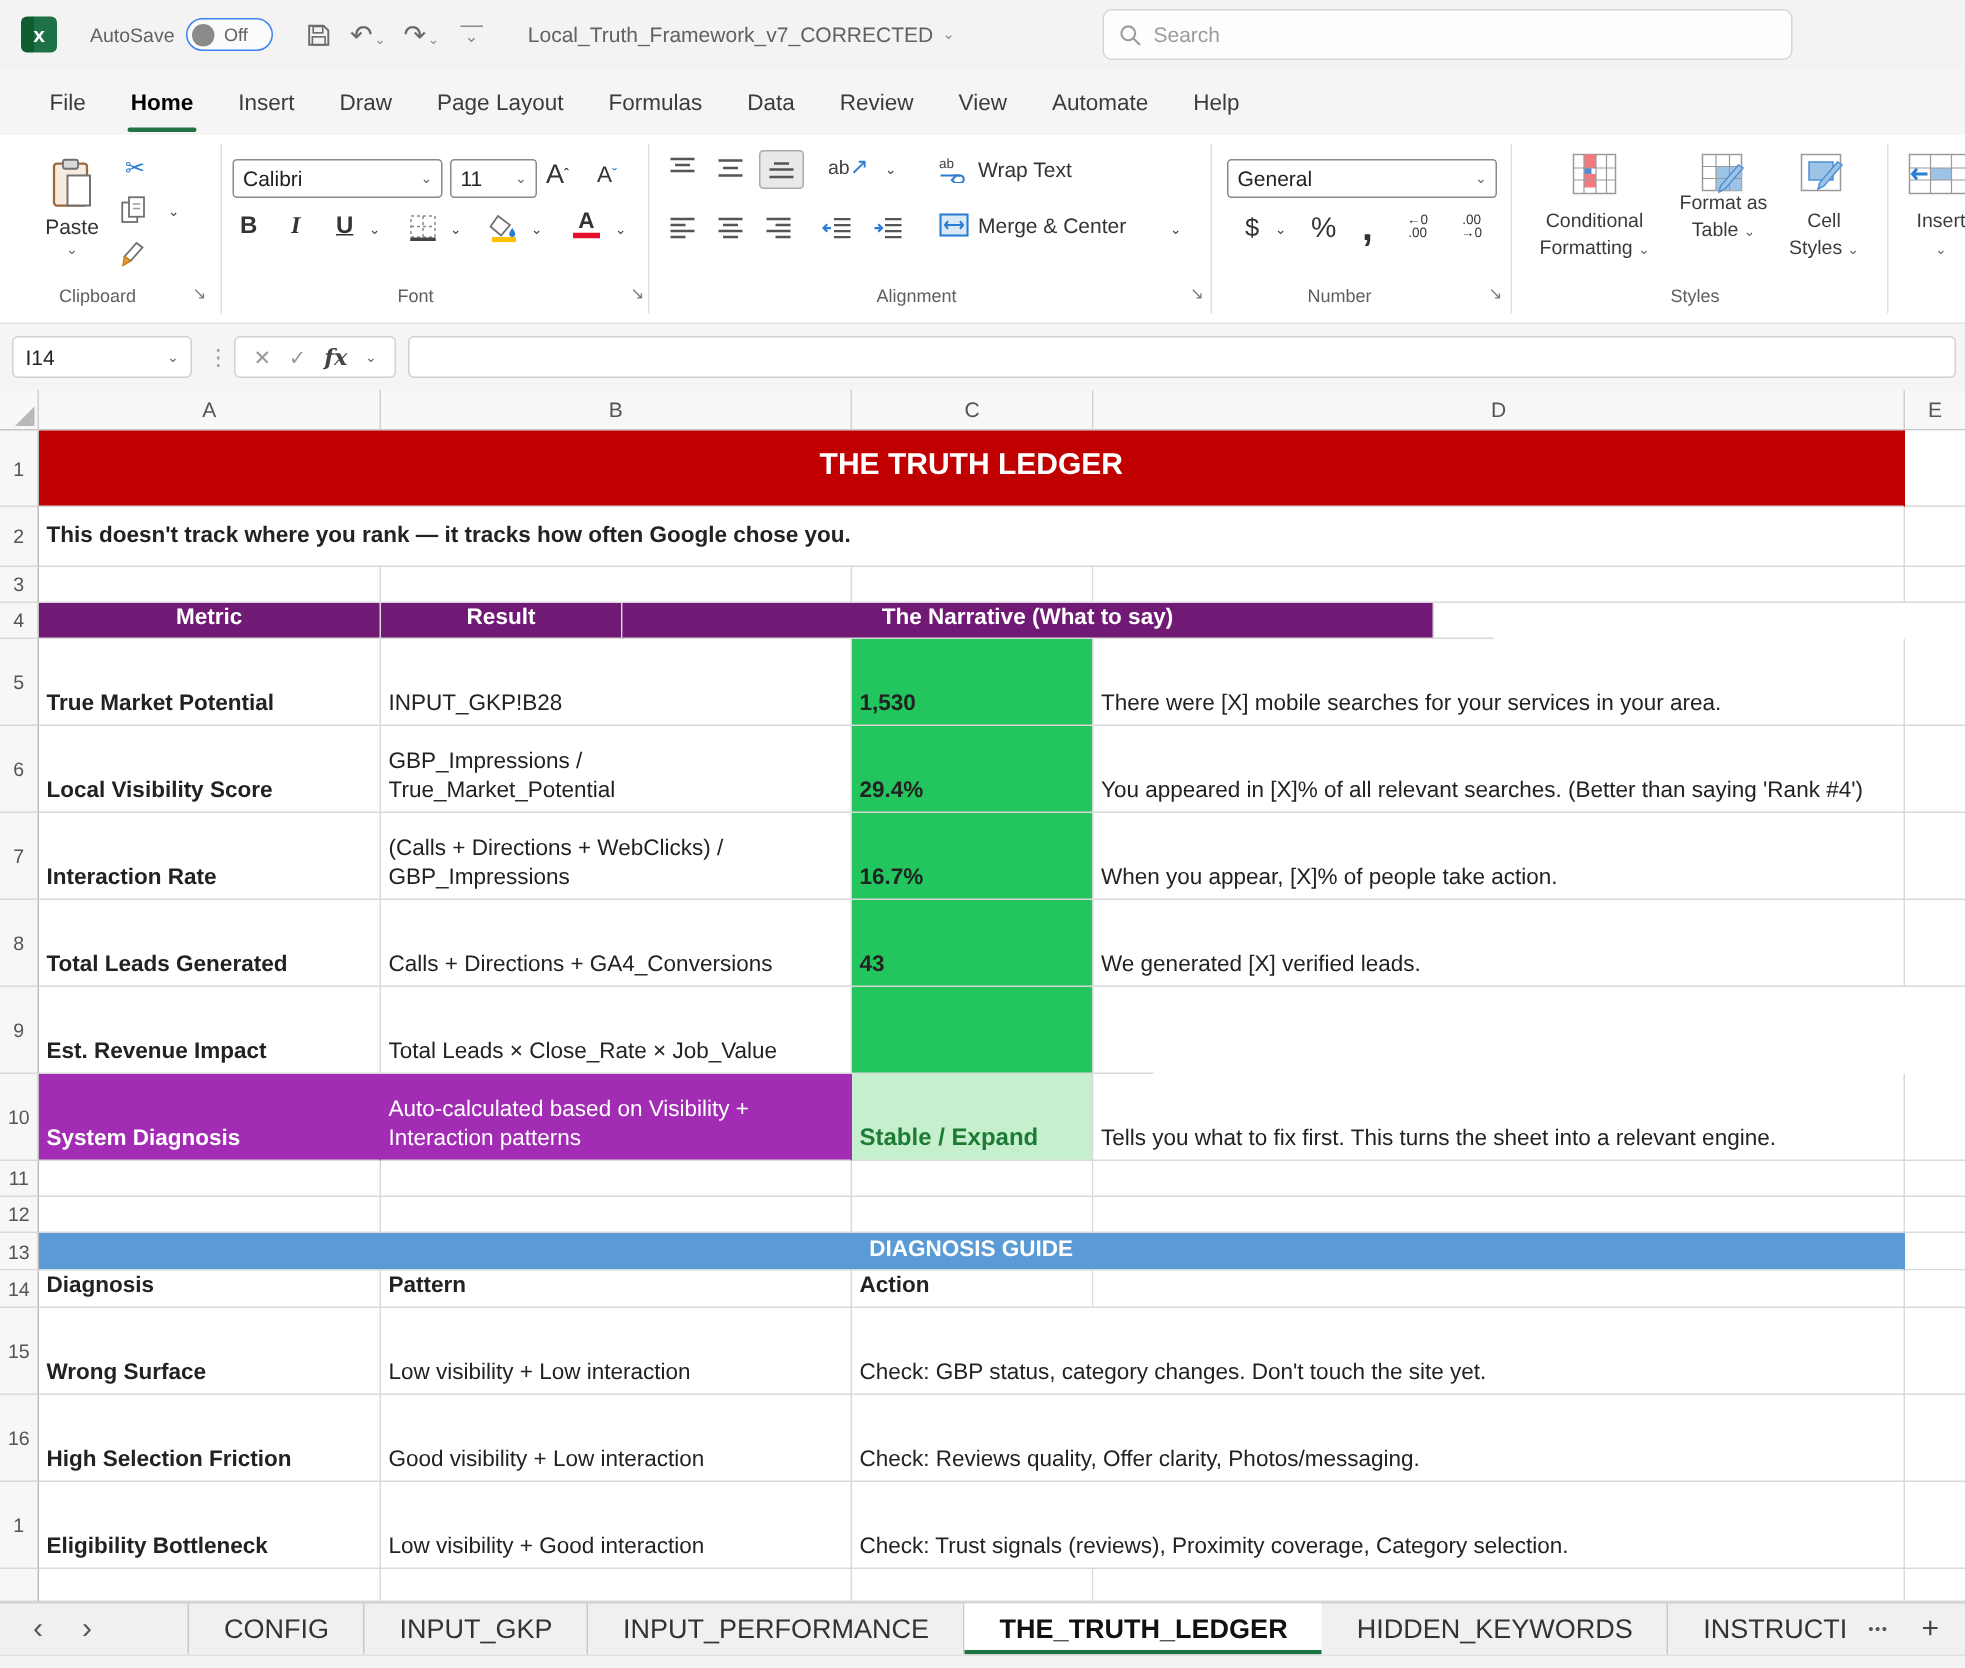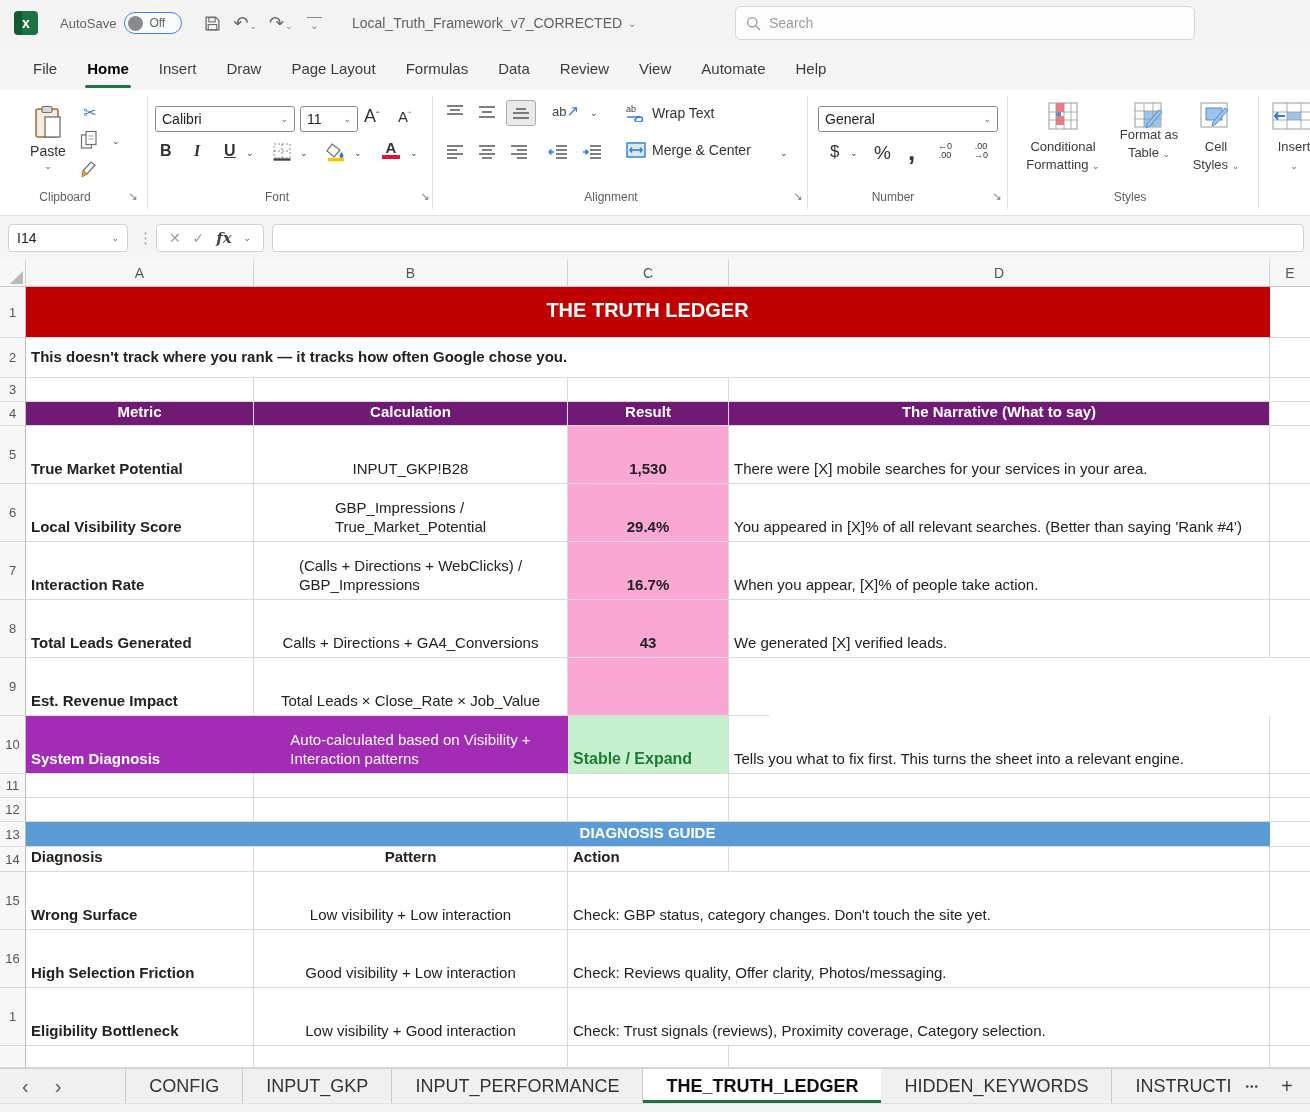--- a/index.html
+++ b/index.html
@@ -52,38 +52,38 @@
   .fxgroup .ck { color:#9a9a9a; font-size:14px; }
   .fxgroup .fx { font-family:"DejaVu Serif",serif; font-style:italic; font-weight:bold; font-size:15px; color:#444; }
   .formula-input { position:absolute; left:272px; top:8px; width:1032px; height:28px; background:#fff; border:1px solid #d0d0d0; border-radius:4px; font-size:14px; padding:0 8px; outline:none; font-family:"Liberation Sans",sans-serif; }
 
   
   .sheet { position:absolute; top:260px; left:0; width:1310px; }
   .shrow { display:flex; }
   .cell { border-right:1px solid #d9d9d9; border-bottom:1px solid #d9d9d9; display:flex; align-items:flex-end; overflow:hidden; font-size:15px; background:#fff; }
   .cell .t { padding:2px 5px 5px 5px; white-space:pre-line; line-height:19px; }
   .rh { width:26px; flex:0 0 26px; background:#f7f7f7; border-right:1px solid #bdbdbd; border-bottom:1px solid #d9d9d9; display:flex; align-items:center; justify-content:center; font-size:13px; color:#555; }
-  .cA { width:228px; flex:0 0 228px; } .cB { width:314px; flex:0 0 314px;justify-content:center; }
+  .cA { width:228px; flex:0 0 228px; } .cB { width:314px; flex:0 0 314px; }
   .cC { width:161px; flex:0 0 161px; } .cD { width:541px; flex:0 0 541px; }
   .cE { width:40px; flex:0 0 40px; border-right:none; }
   .cAD { width:1244px; flex:0 0 1244px; }
   .cCD { width:702px; flex:0 0 702px; }
   .colhead { display:flex; height:27px; background:#f7f7f7; }
   .colhead .hc { border-right:1px solid #d0d0d0; border-bottom:1px solid #c6c6c6; display:flex; align-items:center; justify-content:center; font-size:14px; color:#555; background:#f7f7f7; }
   .corner { position:relative; }
   .corner::after { content:""; position:absolute; right:2px; bottom:2px; width:0; height:0; border-left:13px solid transparent; border-bottom:13px solid #b8b8b8; }
   .h51{height:51px;} .h40{height:40px;} .h24{height:24px;} .h25{height:25px;} .h58{height:58px;} .h22{height:22px;}
   .banner-red { background:#c00000; border-right-color:#c00000; justify-content:center; align-items:center; }
   .banner-red .t { color:#fff; font-weight:bold; font-size:20px; }
   .banner-blue { background:#5b9bd5; border-right-color:#5b9bd5; justify-content:center; align-items:center; }
   .banner-blue .t { color:#fff; font-weight:bold; font-size:15px; }
   .hdr-blue { background:#701a75; justify-content:center; }
   .hdr-blue .t { color:#fff; font-weight:bold; padding:2px 4px 4px 4px; }
   .bold .t { font-weight:bold; }
-  .result { background:#f9a8d4; justify-content:center; }
+  .result { background:#22c55e; justify-content:flex-start; }
   .result .t { font-weight:bold; }
   .purple { background:#a32cb5; border-right-color:#a32cb5; }
   .purple .t { color:#fff; }
   .greencell { background:#c6efce; }
   .greencell .t { color:#1e7b34; font-weight:bold; font-size:16px; }
   .subtitle .t { font-weight:bold; }
 
   
   .tabbar { position:absolute; top:1068px; left:0; width:1310px; height:35px; background:#f0f0f0; border-top:1px solid #d0d0d0; display:flex; align-items:stretch; }
   .tab-nav { display:flex; align-items:center; gap:26px; padding:0 18px 0 22px; color:#444; }
@@ -452,23 +452,20 @@
       <div class="cell cC"></div>
       <div class="cell cD"></div>
       <div class="cell cE"></div>
   </div>
 
   <div class="shrow h24">
     <div class="rh">4</div>
     <div class="cell cA hdr-blue">
         <span class="t">Metric</span>
       </div>
-    <div class="cell cB hdr-blue">
-        <span class="t">Calculation</span>
-      </div>
     <div class="cell cC hdr-blue">
         <span class="t">Result</span>
       </div>
     <div class="cell cD hdr-blue">
         <span class="t">The Narrative (What to say)</span>
       </div>
     <div class="cell cE"></div>
   </div>
 
   <div class="shrow h58">

